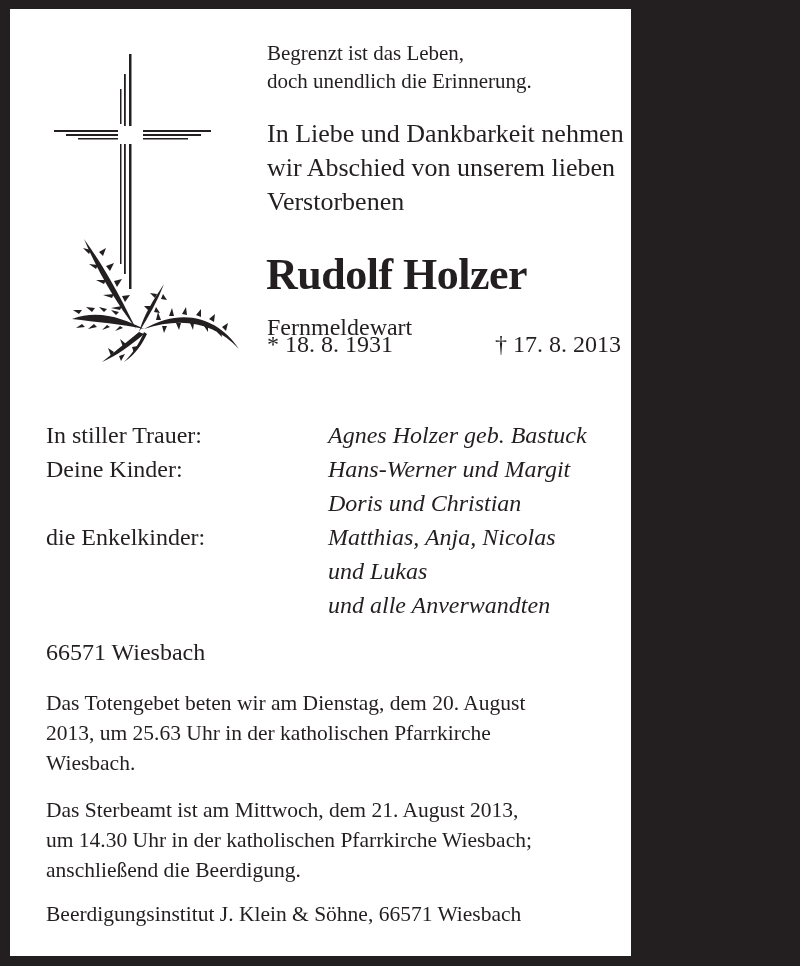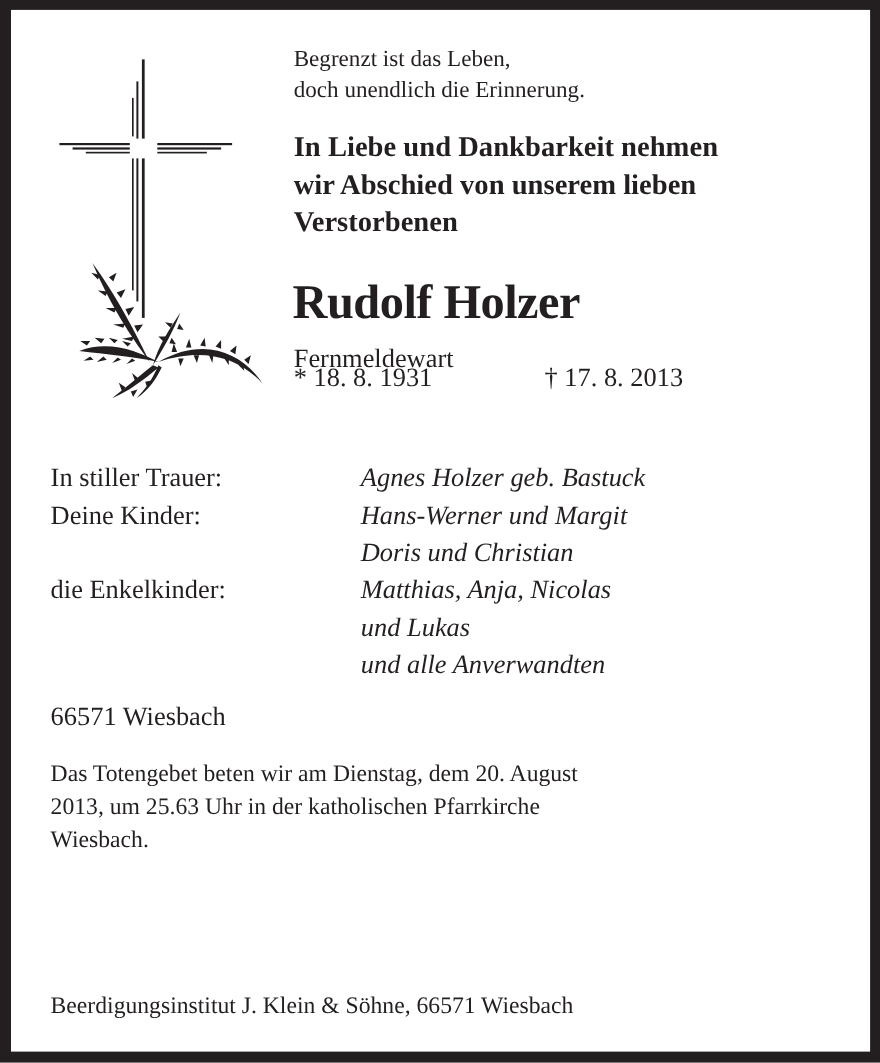--- a/index.html
+++ b/index.html
@@ -1,25 +1,25 @@
 <!DOCTYPE html>
 <html><head>
 <meta charset="utf-8">
 <style>
   html, body { margin: 0; padding: 0; }
   body { width: 800px; height: 966px; background: #231f20; position: relative; overflow: hidden; }
   .frame {
-    position: absolute; left: 10px; top: 9px; width: 781px; height: 947px;
+    position: absolute; left: 10px; top: 9px; width: 621px; height: 947px;
     background: #ffffff; color: #231f20;
     font-family: "Liberation Serif", "DejaVu Serif", serif;
   }
   .emblem { position: absolute; left: 34px; top: 35px; width: 200px; height: 320px; }
   .t { position: absolute; white-space: nowrap; }
   .motto { left: 257px; top: 30px; font-size: 21px; line-height: 28px; }
-  .intro { left: 257px; top: 108px; font-size: 26px; line-height: 34px; font-weight: bold; }
+  .intro { left: 257px; top: 108px; font-size: 26px; line-height: 34px; }
   .name { left: 256px; top: 234px; font-size: 44px; font-weight: bold; line-height: 64px; letter-spacing: -0.5px; }
   .prof { left: 257px; top: 303px; font-size: 24px; line-height: 30px; }
   .dates { left: 257px; top: 320px; font-size: 24px; line-height: 30px; }
   .dates .death { position: absolute; left: 228px; }
   .mourn-labels { left: 36px; top: 409px; font-size: 24px; line-height: 34px; }
   .mourn-names { left: 318px; top: 409px; font-size: 24px; line-height: 34px; font-style: italic; }
   .place { left: 36px; top: 628px; font-size: 24px; line-height: 30px; text-align: center; }
   .para { left: 36px; font-size: 21.5px; line-height: 30px; }
   .p1 { top: 679px; }
   .p2 { top: 786px; }
@@ -100,15 +100,20 @@
   </div>
 
   <div class="t place">66571 Wiesbach</div>
 
   <div class="t para p1">
     <span class="line">Das Totengebet beten wir am Dienstag, dem 20. August</span>
     <span class="line">2013, um 25.63 Uhr in der katholischen Pfarrkirche</span>
     <span class="line">Wiesbach.</span>
   </div>
 
+  <div class="t para p2">
+    <span class="line">Das Sterbeamt ist am Mittwoch, dem 21. August 2013,</span>
+    <span class="line">um 14.30 Uhr in der katholischen Pfarrkirche Wiesbach;</span>
+    <span class="line">anschließend die Beerdigung.</span>
+  </div>
 
   <div class="t funeral">Beerdigungsinstitut J. Klein &amp; Söhne, 66571 Wiesbach</div>
 </div>
 
 </body></html>

